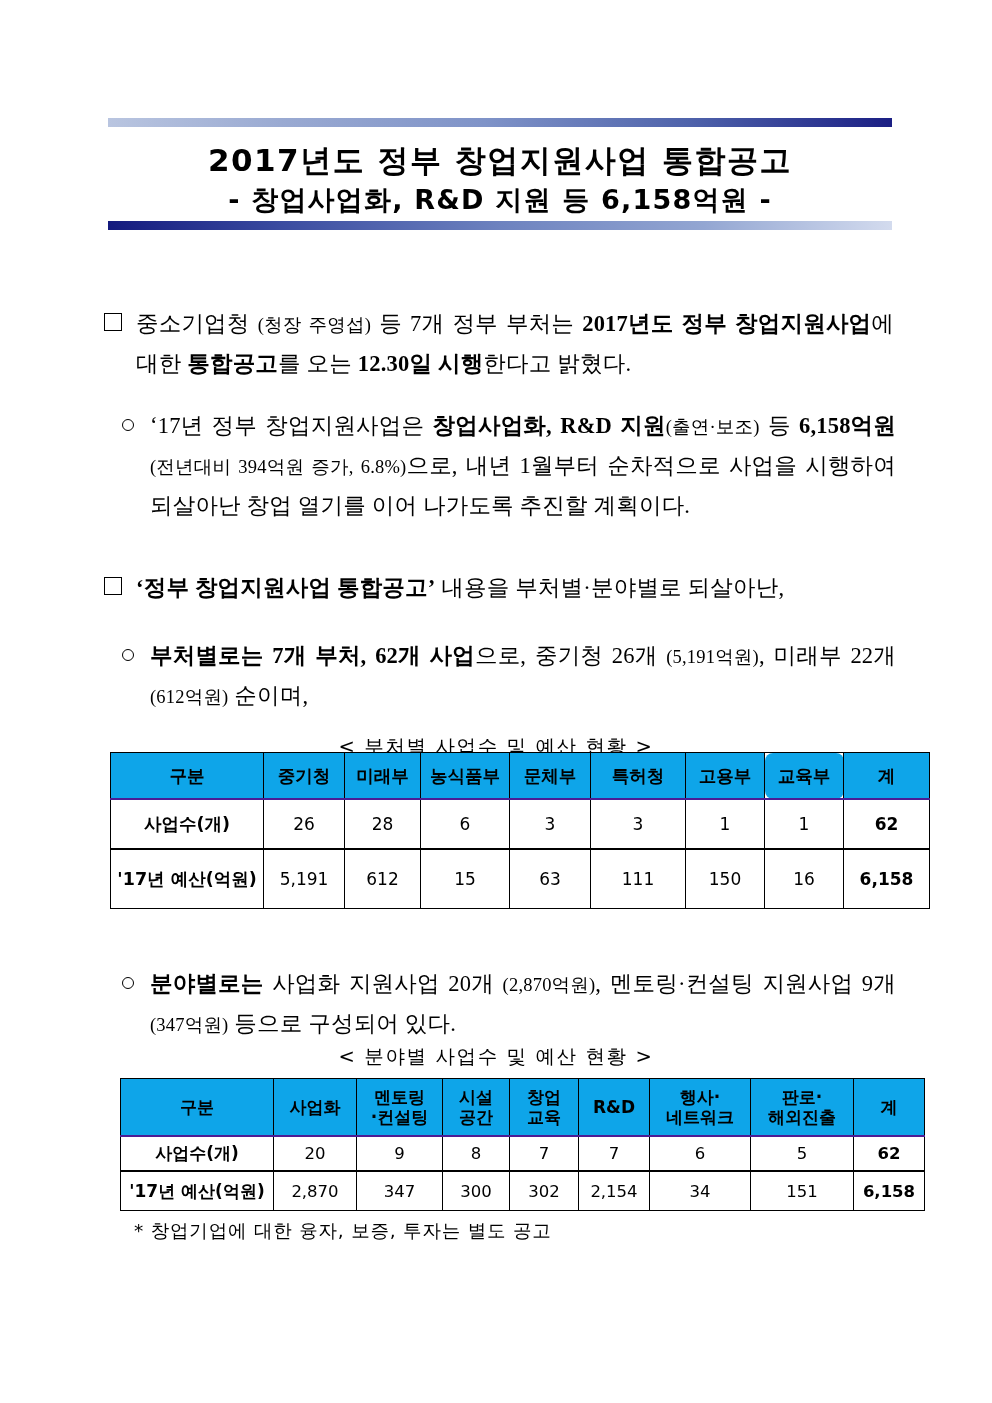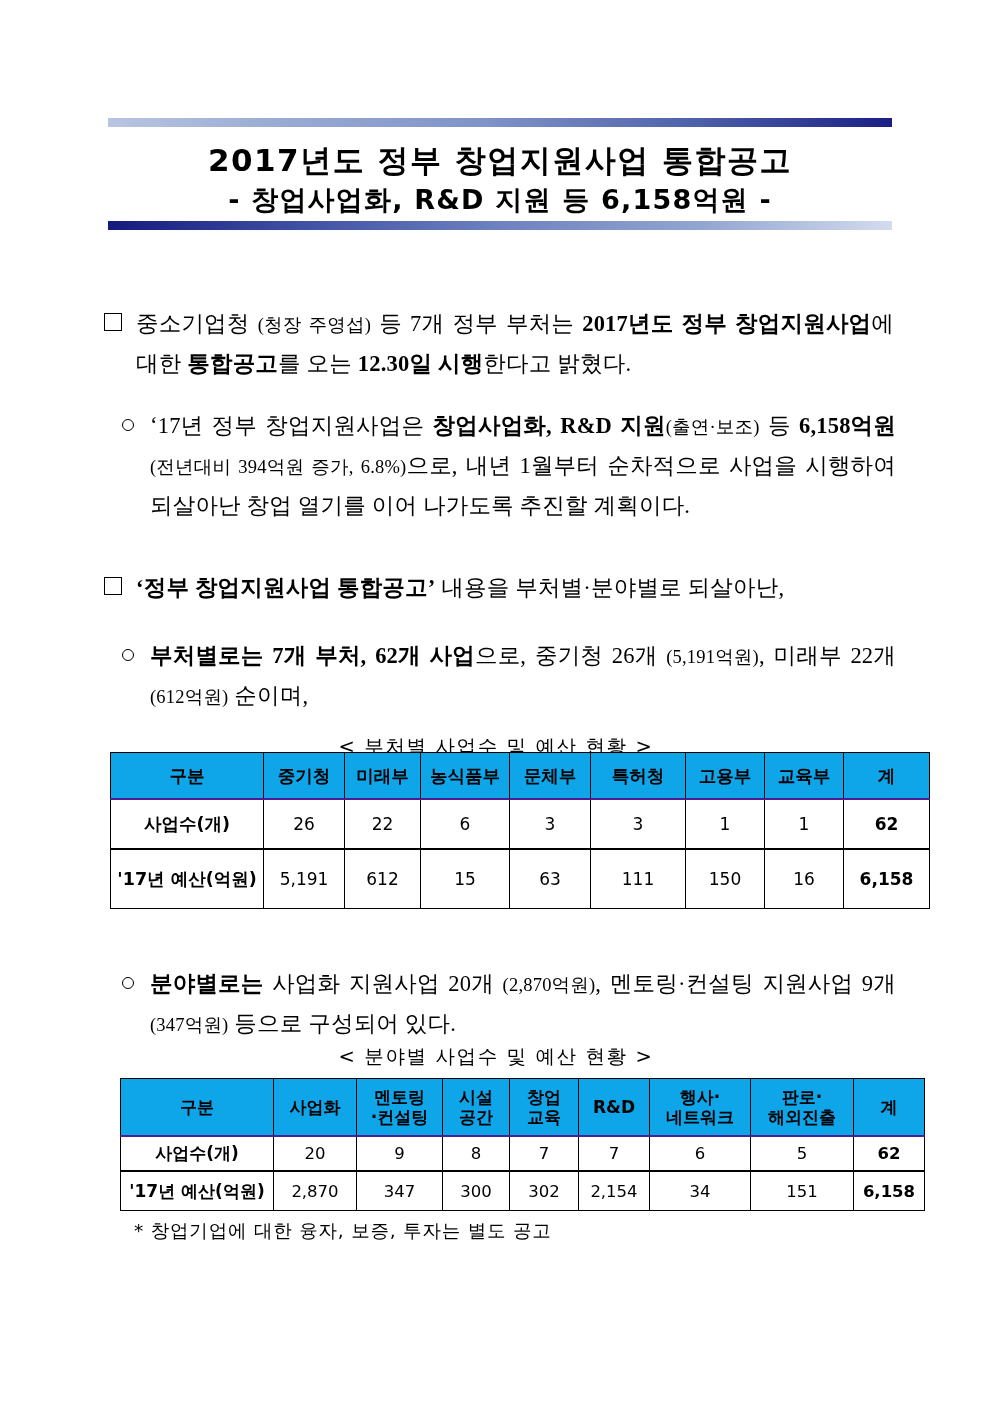--- a/index.html
+++ b/index.html
@@ -126,21 +126,21 @@
   #tbl-dept tbody tr:first-child td { border-bottom: 2px solid #000; }
   #tbl-dept tbody tr:last-child td { height: 58px; }
   #tbl-dept .rowlabel { font-size: 17.5px; }
   #tbl-dept .c0 { width: 152px; }
   #tbl-dept .c1 { width: 80px; }
   #tbl-dept .c2 { width: 75px; }
   #tbl-dept .c3 { width: 88px; }
   #tbl-dept .c4 { width: 80px; }
   #tbl-dept .c5 { width: 94px; }
   #tbl-dept .c6 { width: 78px; }
-  #tbl-dept .c7 { width: 78px; }
+  #tbl-dept .c7 { width: 78px; border-radius: 8px; }
   #tbl-dept .c8 { width: 85px; }
 
   
   #tbl-field { left: 120px; top: 1078px; width: 770px; }
   #tbl-field thead th { height: 56px; font-size: 17px; line-height: 1.18; }
   #tbl-field tbody td { height: 33px; font-size: 16.5px; }
   #tbl-field tbody tr:first-child td { border-bottom: 2px solid #000; }
   #tbl-field tbody tr:last-child td { height: 38px; }
   #tbl-field .rowlabel { font-size: 17px; }
   #tbl-field .c0 { width: 152px; }
@@ -218,21 +218,21 @@
       <th class="c5">특허청</th>
       <th class="c6">고용부</th>
       <th class="c7">교육부</th>
       <th class="c8">계</th>
     </tr>
   </thead>
   <tbody>
     <tr>
       <td class="rowlabel">사업수(개)</td>
       <td>26</td>
-      <td>22</td>
+      <td>28</td>
       <td>6</td>
       <td>3</td>
       <td>3</td>
       <td>1</td>
       <td>1</td>
       <td class="total">62</td>
     </tr>
     <tr>
       <td class="rowlabel">'17년 예산(억원)</td>
       <td>5,191</td>

